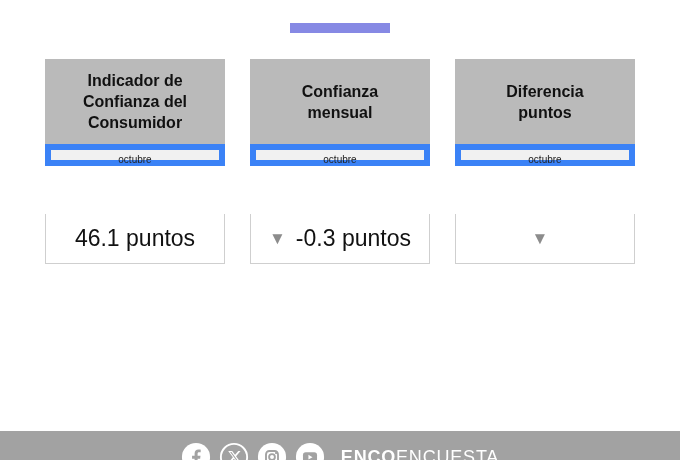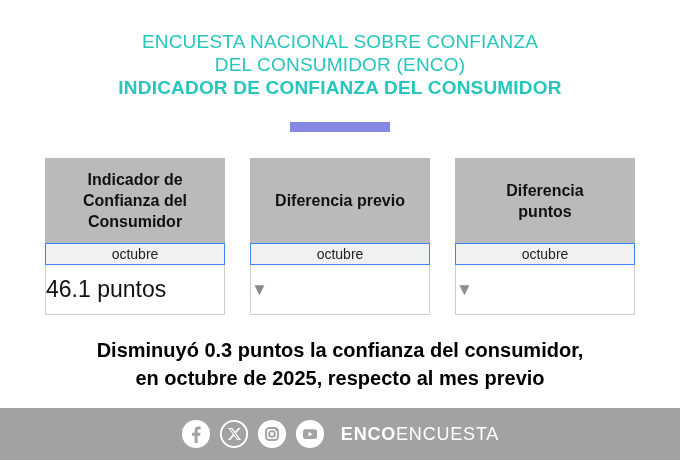--- a/index.html
+++ b/index.html
@@ -35,30 +35,30 @@
   .card-header {
     height: 85px; background: #bababa;
     display: flex; align-items: center; justify-content: center;
     text-align: center;
     font-weight: bold; font-size: 16px; line-height: 21px; color: #111;
     padding: 0 24px; box-sizing: border-box;
   }
   .card-period {
     height: 22px; line-height: 20px;
     background: #f1f1f1;
-    border: 1px solid #3b82f6;
+    border: 6px solid #3b82f6;
     box-sizing: border-box;
-    text-align: center; font-size: 14px; color: #222;
+    text-align: center; font-size: 10px; color: #222;
   }
   .card-value {
     height: 50px; background: #fff;
     border: 1px solid #cfcfcf; border-top: none;
     box-sizing: border-box;
-    display: flex; align-items: center; justify-content: flex-start;
-    font-size: 23px; color: #111;
+    display: flex; align-items: center; justify-content: center;
+    font-size: 23px; color: #111; margin-top: 48px;
   }
   .trend-arrow { color: #8c8c8c; font-size: 17px; line-height: 1; }
   .trend-arrow:not(:empty) { margin-right: 10px; }
 
   
   .headline {
     margin-top: 21px; text-align: center;
     font-weight: bold; font-size: 20px; line-height: 28px; color: #000;
   }
 
@@ -73,61 +73,53 @@
     color: #ffffff; font-size: 18px; letter-spacing: 0.8px;
     margin-left: 8px; white-space: nowrap;
   }
   .brand .bold-part { font-weight: bold; }
 </style>
 </head>
 <body>
 
 <div class="page">
 
-  <div class="title-block">
-    <div class="title-line">ENCUESTA NACIONAL SOBRE CONFIANZA</div>
-    <div class="title-line">DEL CONSUMIDOR (ENCO)</div>
-    <div class="title-line bold">INDICADOR DE CONFIANZA DEL CONSUMIDOR</div>
-  </div>
 
   <div class="divider-bar"></div>
 
   <div class="cards-row">
 
     <div class="card">
       <div class="card-header">Indicador de Confianza del Consumidor</div>
       <div class="card-period">octubre</div>
       <div class="card-value">
         <span class="trend-arrow"></span>
         <span>46.1 puntos</span>
       </div>
     </div>
 
     <div class="card">
-      <div class="card-header">Diferencia previo</div>
+      <div class="card-header">Confianza mensual</div>
       <div class="card-period">octubre</div>
       <div class="card-value">
         <span class="trend-arrow">▼</span>
+        <span>-0.3 puntos</span>
       </div>
     </div>
 
     <div class="card">
       <div class="card-header">Diferencia puntos</div>
       <div class="card-period">octubre</div>
       <div class="card-value">
         <span class="trend-arrow">▼</span>
       </div>
     </div>
 
   </div>
 
-  <div class="headline">
-    <div>Disminuyó 0.3 puntos la confianza del consumidor,</div>
-    <div>en octubre de 2025, respecto al mes previo</div>
-  </div>
 
   <div class="footer-band">
 
     <svg class="social-icon" viewBox="0 0 32 32" aria-hidden="true">
       <circle cx="16" cy="16" r="15" fill="#ffffff"></circle>
       <path d="M17.7 25.5v-7.7h2.7l.4-3.2h-3.1v-2c0-.9.3-1.6 1.6-1.6h1.7V8.2c-.3 0-1.3-.1-2.4-.1-2.4 0-4.1 1.5-4.1 4.2v2.3h-2.7v3.2h2.7v7.7h3.2z" fill="#a2a2a2"></path>
     </svg>
 
     <svg class="social-icon" viewBox="0 0 32 32" aria-hidden="true">
       <circle cx="16" cy="16" r="14" fill="none" stroke="#ffffff" stroke-width="2"></circle>

